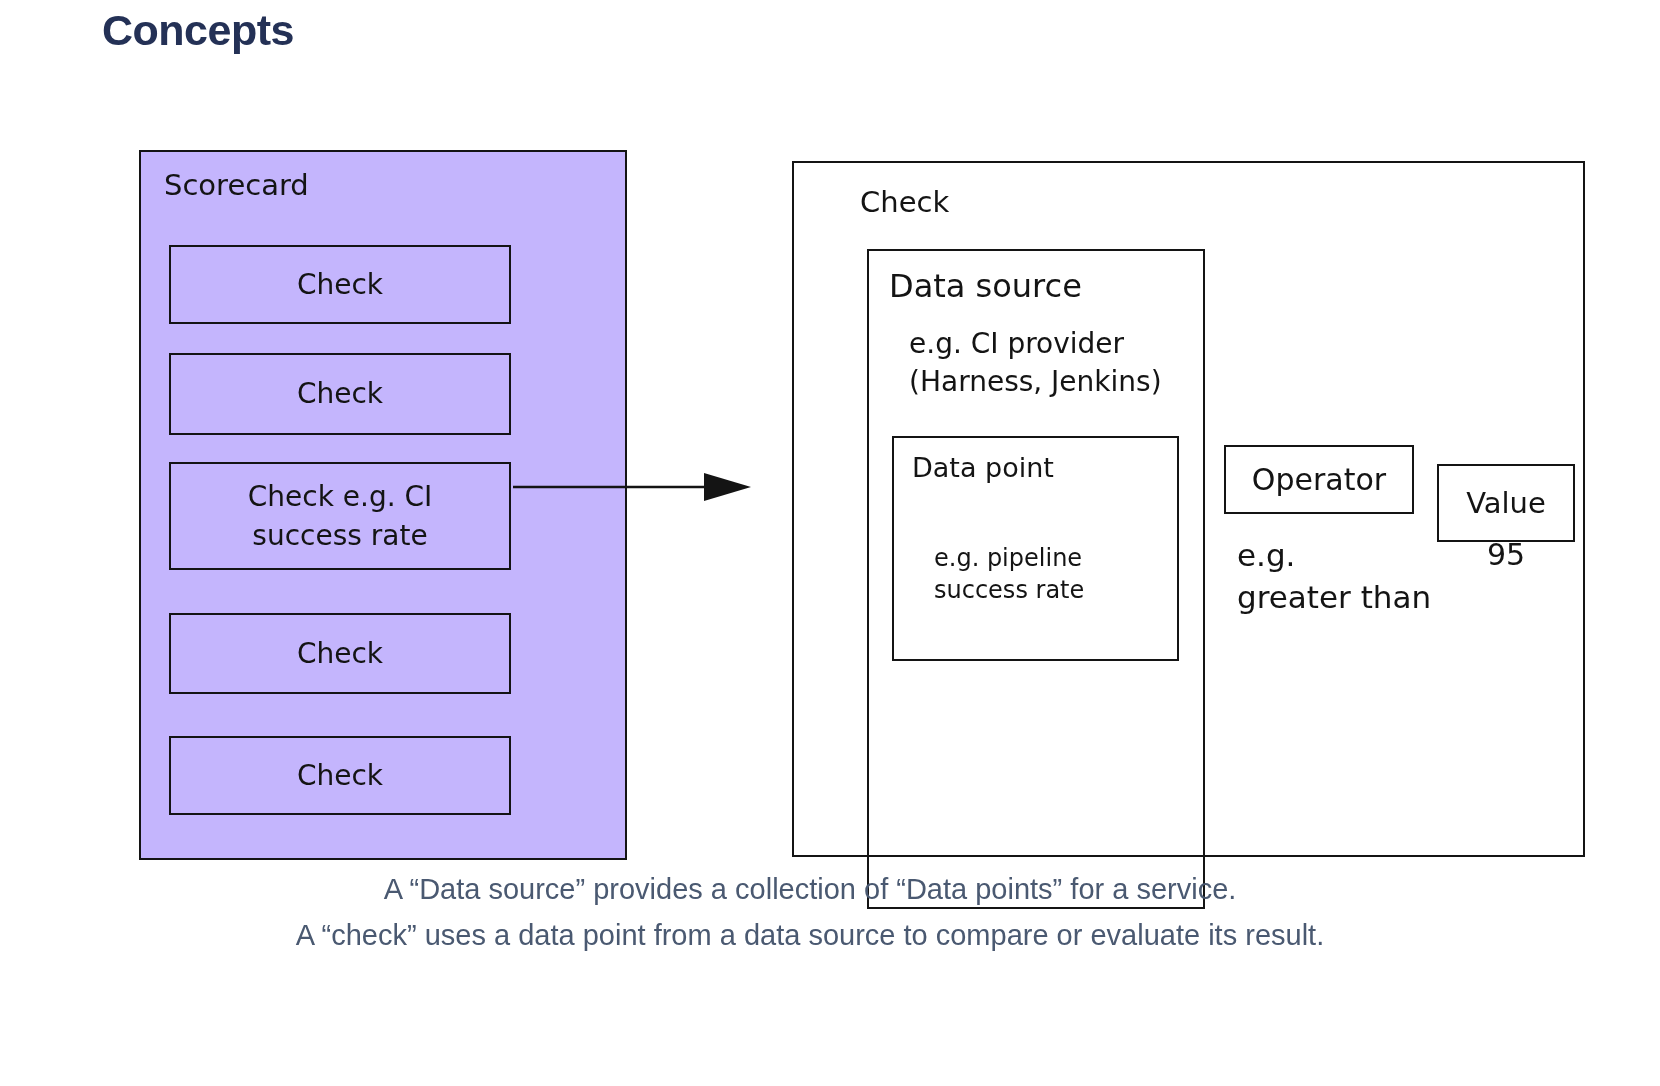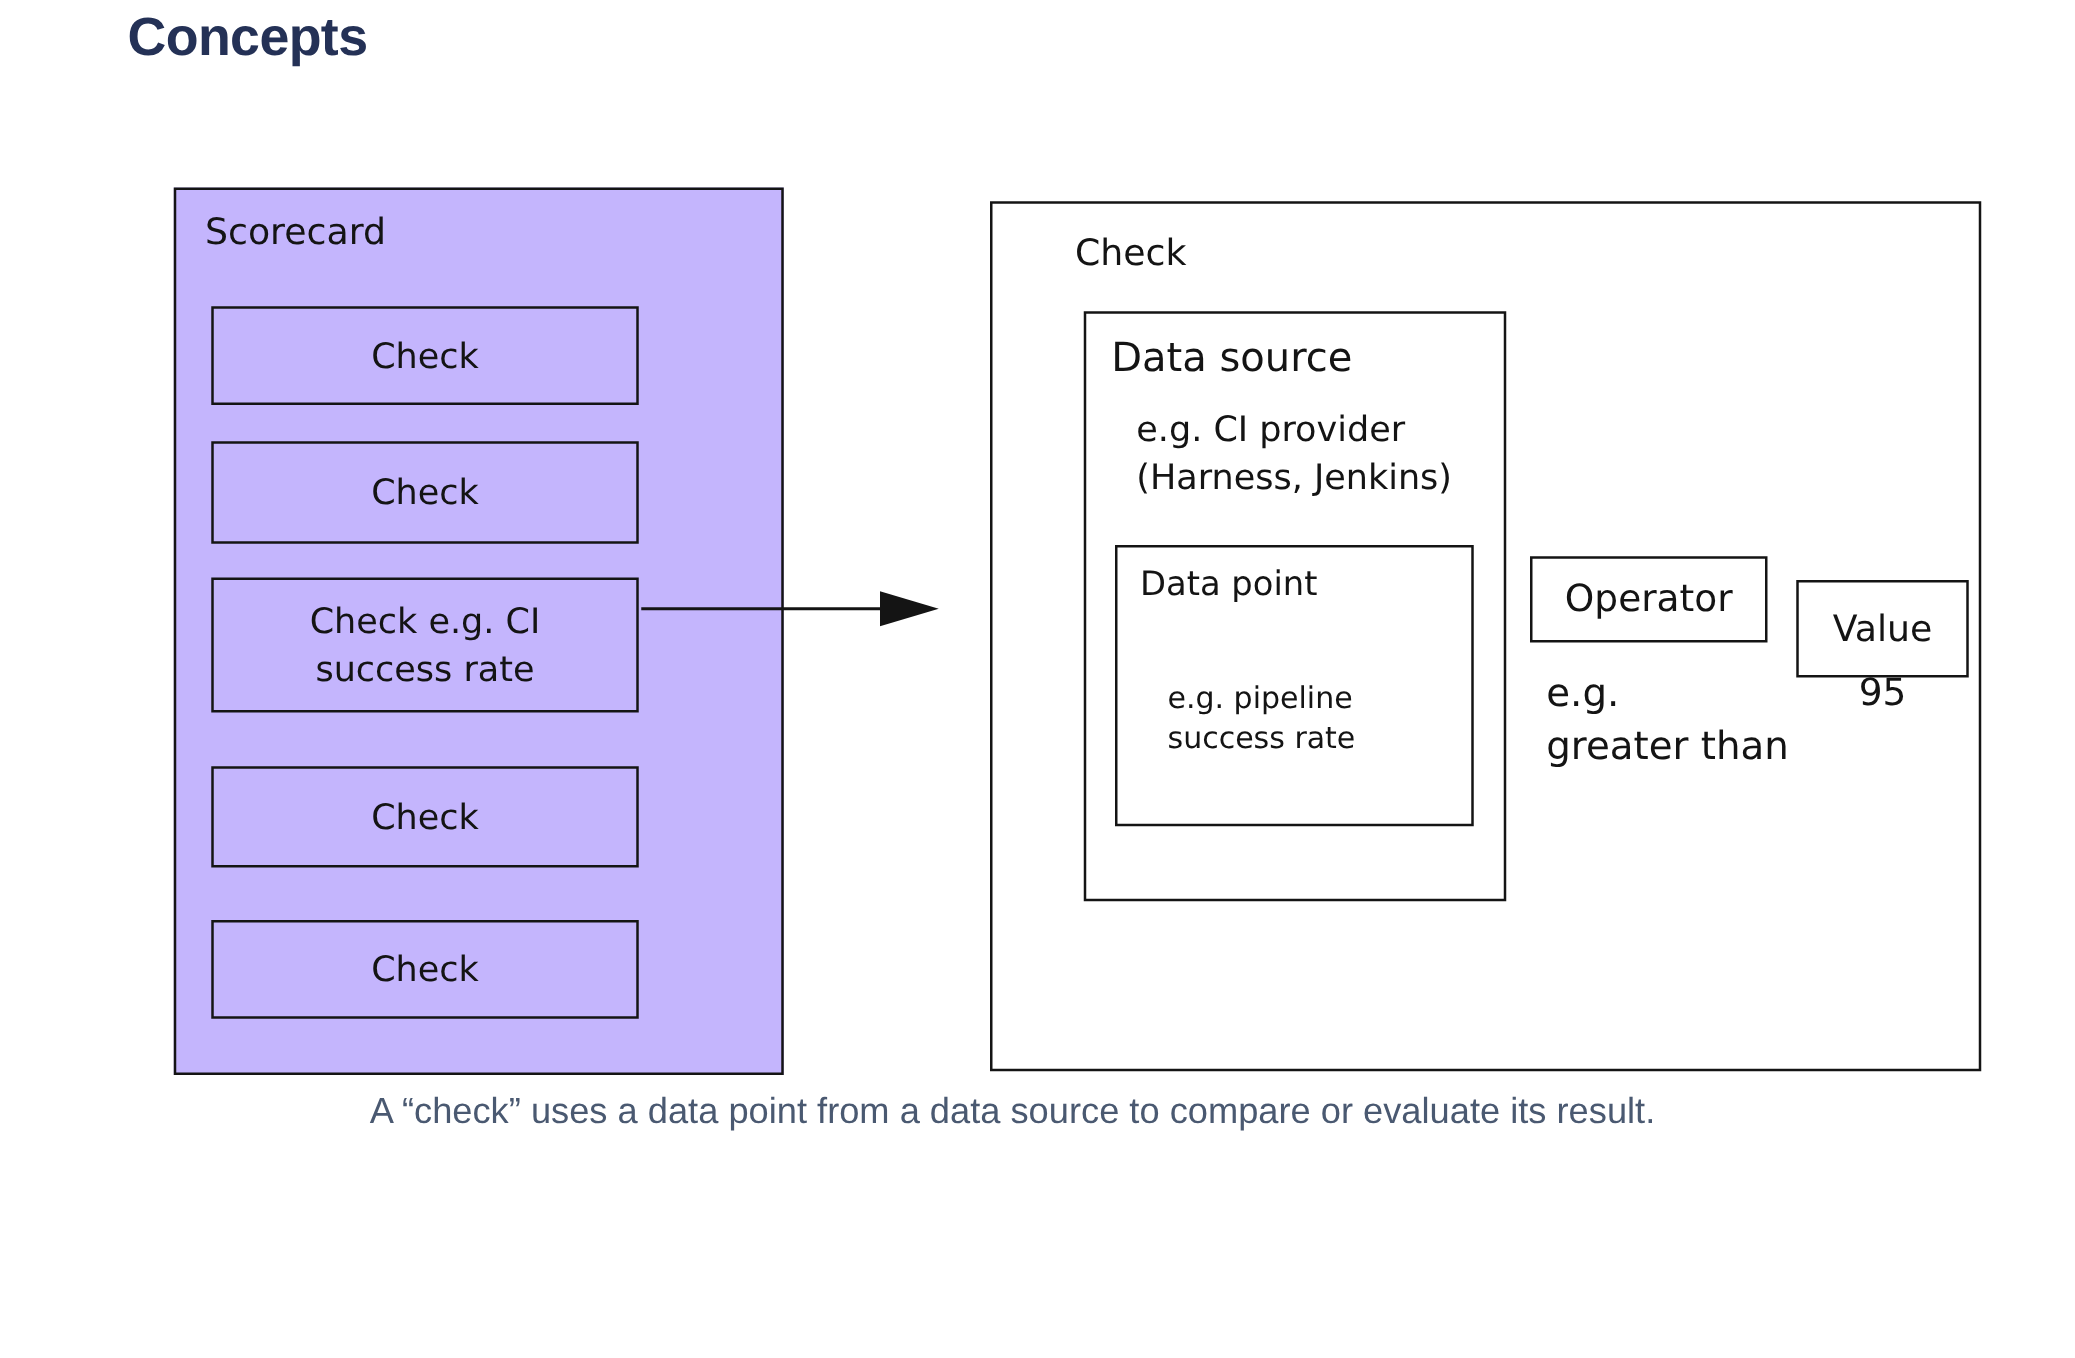--- a/index.html
+++ b/index.html
@@ -41,21 +41,21 @@
   
   .check-detail-box {
     position:absolute; left:792px; top:161px; width:793px; height:696px;
     border:2.5px solid #141414; box-sizing:border-box; background:#ffffff;
   }
   .check-detail-label {
     position:absolute; left:66px; top:22px;
     font-size:29px; color:#141414;
   }
   .datasource-box {
-    position:absolute; left:73px; top:86px; width:338px; height:472px;
+    position:absolute; left:73px; top:86px; width:338px; height:660px;
     border:2px solid #141414; box-sizing:border-box;
   }
   .datasource-label {
     position:absolute; left:20px; top:16px;
     font-size:32px; color:#141414;
   }
   .datasource-example {
     position:absolute; left:40px; top:74px;
     font-size:28px; color:#141414; white-space:pre-line; line-height:1.35;
   }
@@ -141,16 +141,17 @@
 
     <div class="operator-box">Operator</div>
     <div class="operator-caption">e.g.
 greater than</div>
 
     <div class="value-box">Value</div>
     <div class="value-caption">95</div>
   </div>
 
   <div class="caption-block">
+    <p class="caption-line">A “Data source” provides a collection of “Data points” for a service.</p>
     <p class="caption-line">A “check” uses a data point from a data source to compare or evaluate its result.</p>
   </div>
 
 </div>
 
 </body></html>

